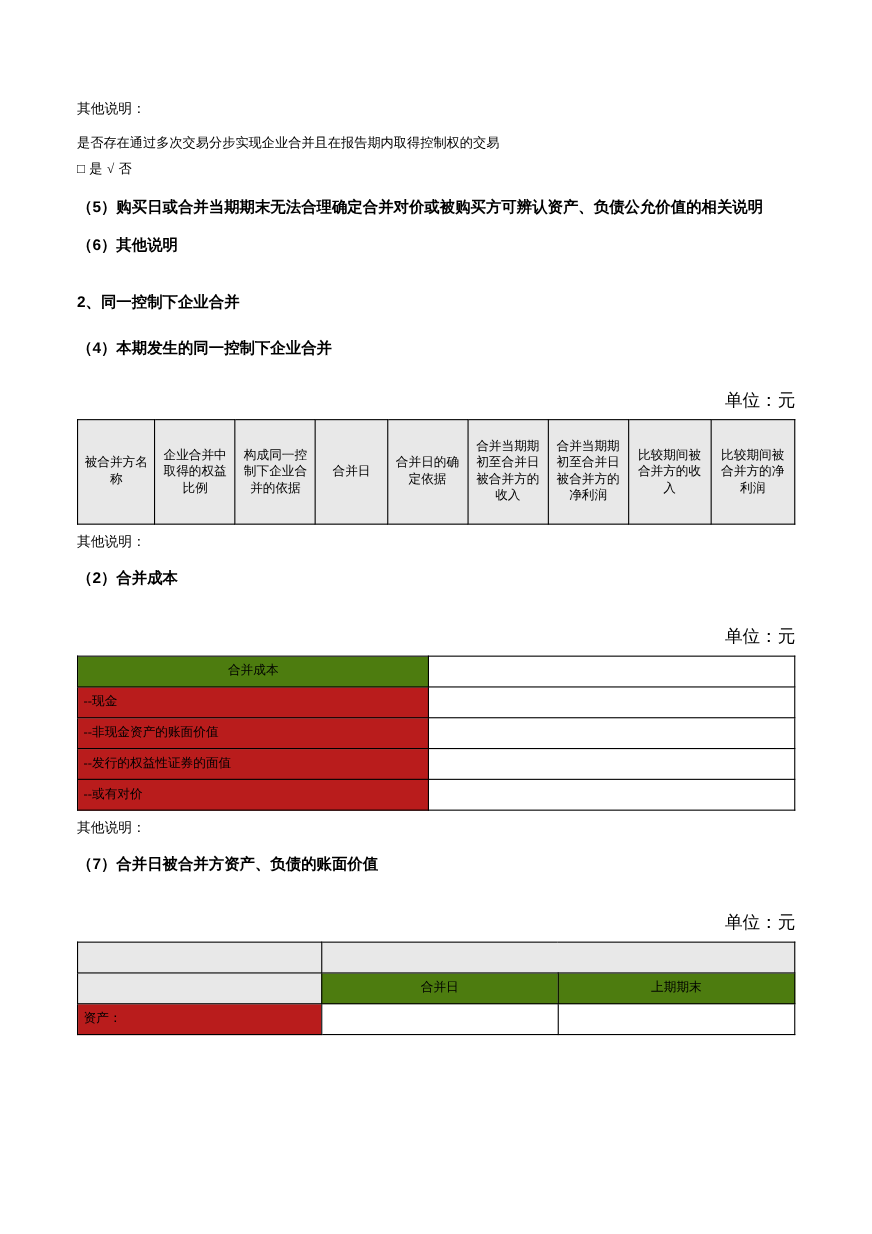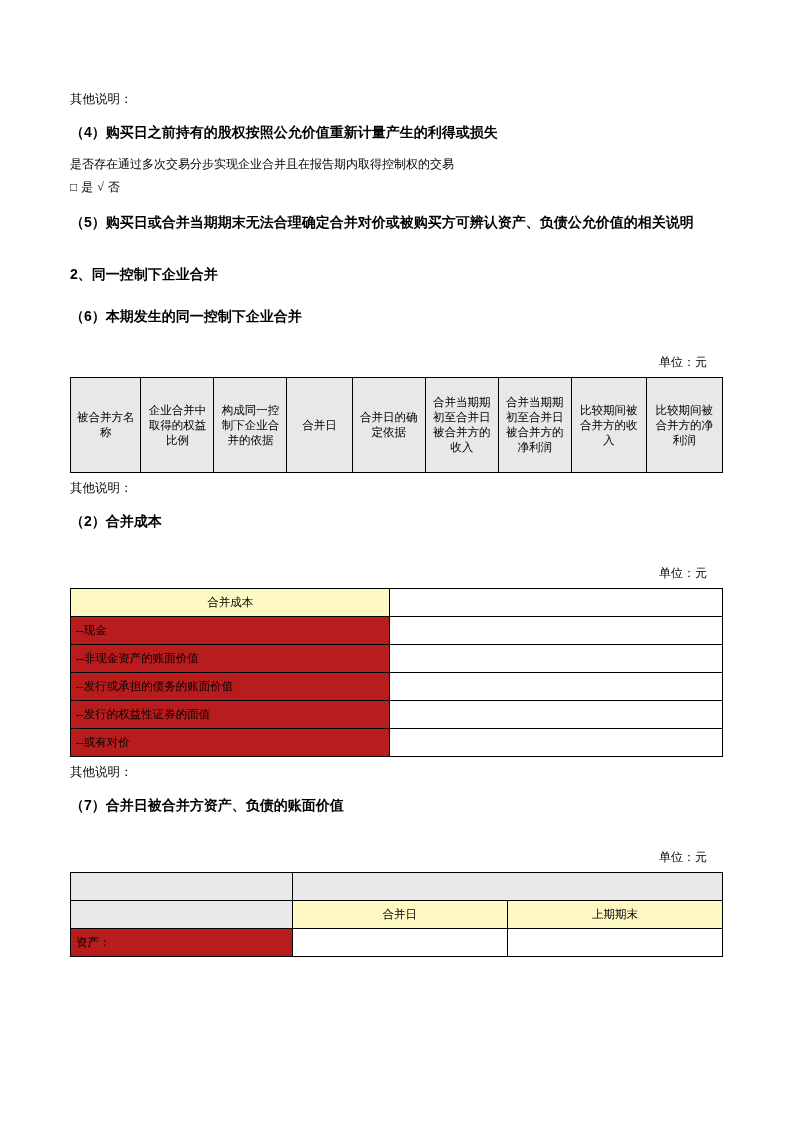--- a/index.html
+++ b/index.html
@@ -48,23 +48,23 @@
     font-family: "Liberation Serif", serif;
   }
   .choice-row {
     font-size: 12px;
     line-height: 17px;
     margin: 0 0 16px 0;
     font-family: "Liberation Serif", serif;
     letter-spacing: 0.5px;
   }
   .unit-line {
-    font-size: 12px;
+    font-size: 16px;
     text-align: right;
-    margin: 0 16px 6px 0;
+    margin: 0 0 6px 0;
     font-family: "Liberation Serif", serif;
   }
   table.doc-table {
     border-collapse: collapse;
     width: 100%;
     table-layout: fixed;
   }
   table.doc-table td, table.doc-table th {
     border: 1px solid #000000;
     font-size: 11.5px;
@@ -78,21 +78,21 @@
     background: #e8e8e8;
     text-align: center;
     height: 86px;
   }
   .lbl-cell {
     background: #b91c1c;
     text-align: left;
     height: 19px;
   }
   .lbl-cell-center {
-    background: #fef9c3;
+    background: #4d7c0f;
     text-align: center;
     height: 19px;
   }
   .val-cell {
     background: #ffffff;
     height: 19px;
   }
   .blank-cell {
     background: #e8e8e8;
     height: 19px;
@@ -104,36 +104,36 @@
   .sect-gap { height: 18px; }
 </style>
 </head>
 <body>
 
 <div class="page">
   <div class="content">
 
     <p class="note-line">其他说明：</p>
 
-    <p class="heading">（4）购买日之前持有的股权按照公允价值重新计量产生的利得或损失</p>
 
     <p class="plain">是否存在通过多次交易分步实现企业合并且在报告期内取得控制权的交易</p>
 
     <p class="choice-row">□ 是 √ 否</p>
 
     <p class="heading">（5）购买日或合并当期期末无法合理确定合并对价或被购买方可辨认资产、负债公允价值的相关说明</p>
 
+    <p class="heading">（6）其他说明</p>
 
     <div class="sect-gap"></div>
 
     <p class="heading">2、同一控制下企业合并</p>
 
     <div class="spacer-8"></div>
 
-    <p class="heading">（6）本期发生的同一控制下企业合并</p>
+    <p class="heading">（4）本期发生的同一控制下企业合并</p>
 
     <div class="spacer-14"></div>
 
     <p class="unit-line">单位：元</p>
 
     <table class="doc-table">
       <colgroup>
         <col style="width:10.8%">
         <col style="width:11.2%">
         <col style="width:11.2%">
@@ -181,24 +181,20 @@
       </tr>
       <tr>
         <td class="lbl-cell">--现金</td>
         <td class="val-cell"></td>
       </tr>
       <tr>
         <td class="lbl-cell">--非现金资产的账面价值</td>
         <td class="val-cell"></td>
       </tr>
       <tr>
-        <td class="lbl-cell">--发行或承担的债务的账面价值</td>
-        <td class="val-cell"></td>
-      </tr>
-      <tr>
         <td class="lbl-cell">--发行的权益性证券的面值</td>
         <td class="val-cell"></td>
       </tr>
       <tr>
         <td class="lbl-cell">--或有对价</td>
         <td class="val-cell"></td>
       </tr>
     </tbody>
       </table>
 

